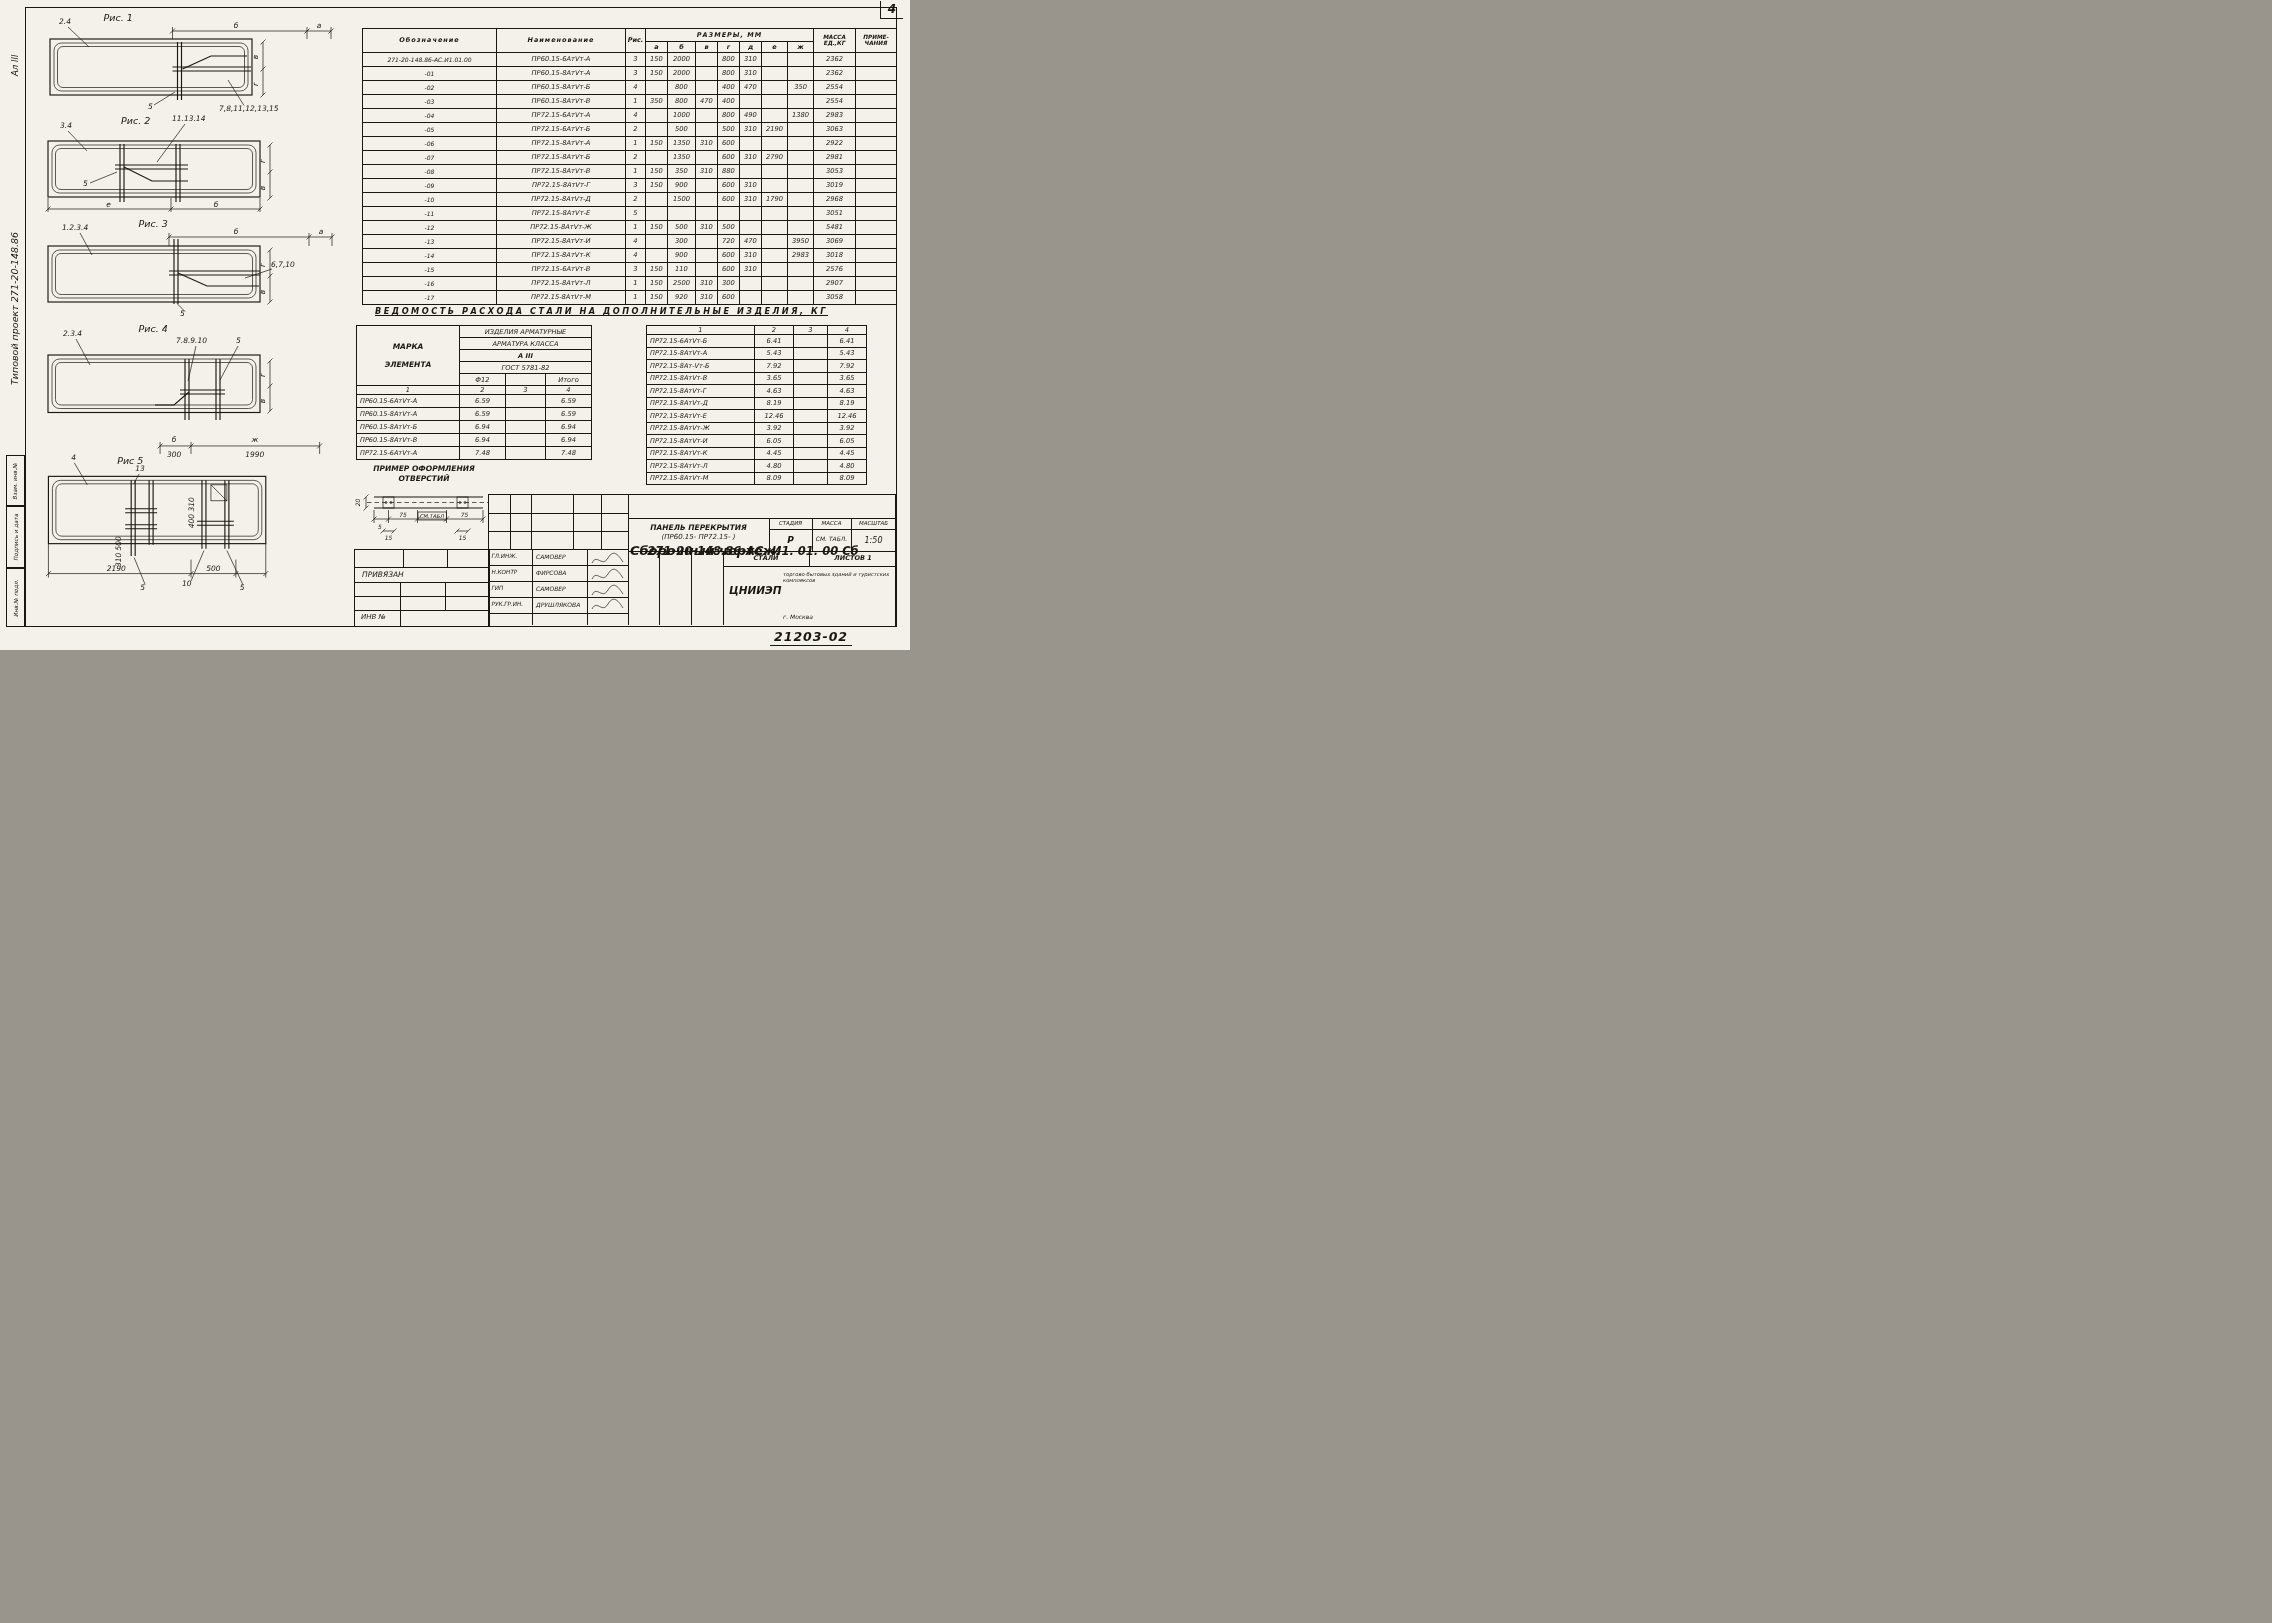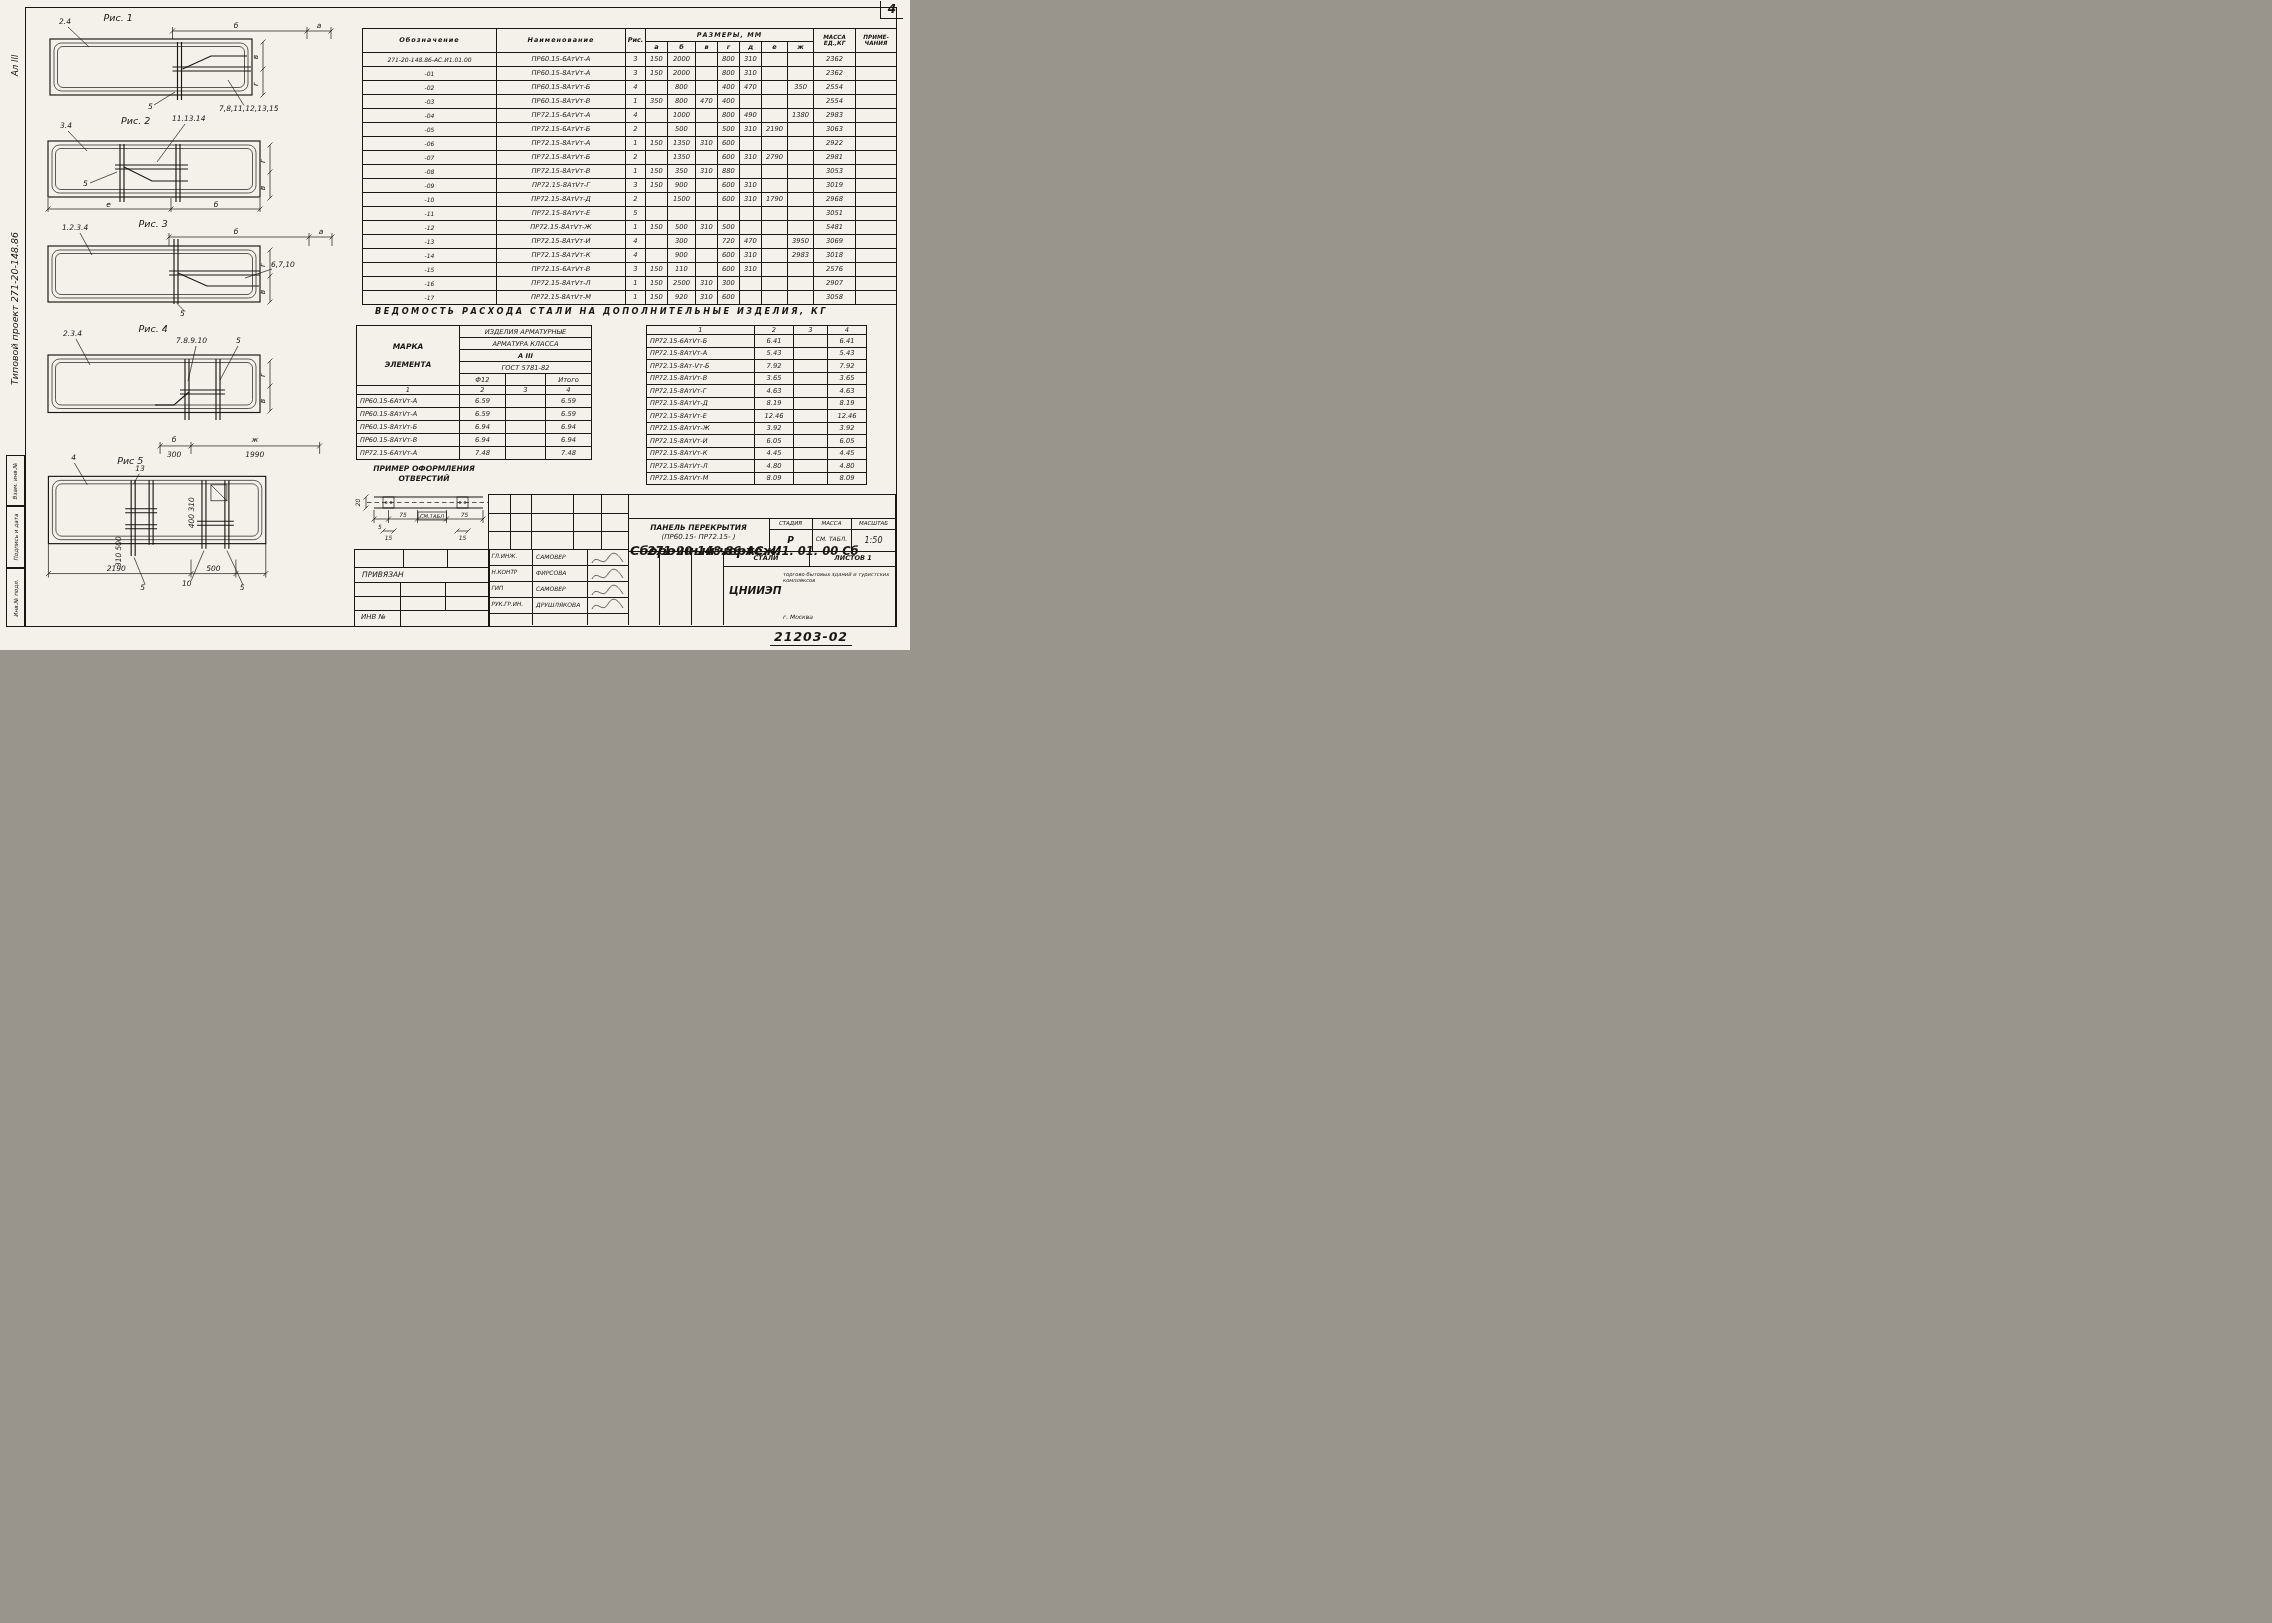--- a/index.html
+++ b/index.html
@@ -39,21 +39,21 @@
   table.bp { border:1.2px solid #1a1713; }
   .main-table thead th { font-weight:bold; font-size:6.5px; }
   .main-table th.sp { letter-spacing:1px; }
   .main-table tbody tr { height:14px; }
   .main-table td.c-des { font-size:6px; }
   .steel-tbl td.name { text-align:left; padding-left:3px; font-size:6.5px; }
   .steel-tbl tbody tr { height:13px; }
   .nums td { height:9px; font-size:6px; }
 
   .section-title { position:absolute; font:italic bold 8.2px "DejaVu Sans",sans-serif;
-                   letter-spacing:2.5px; white-space:nowrap;padding-left:12px; }
+                   letter-spacing:2.5px; text-decoration:underline; white-space:nowrap;padding-left:12px; }
 
   .holes-title { position:absolute; font:italic bold 7.5px "DejaVu Sans",sans-serif;
                  text-align:center; line-height:9.5px; }
 
   
   .box { position:absolute; border:1.2px solid #1a1713; }
   .hl { position:absolute; height:1px; background:#1a1713; }
   .vl { position:absolute; width:1px; background:#1a1713; }
   .cellTxt { position:absolute; font:italic 6.5px "DejaVu Sans",sans-serif; white-space:nowrap; }
   .ctr { text-align:center; }

